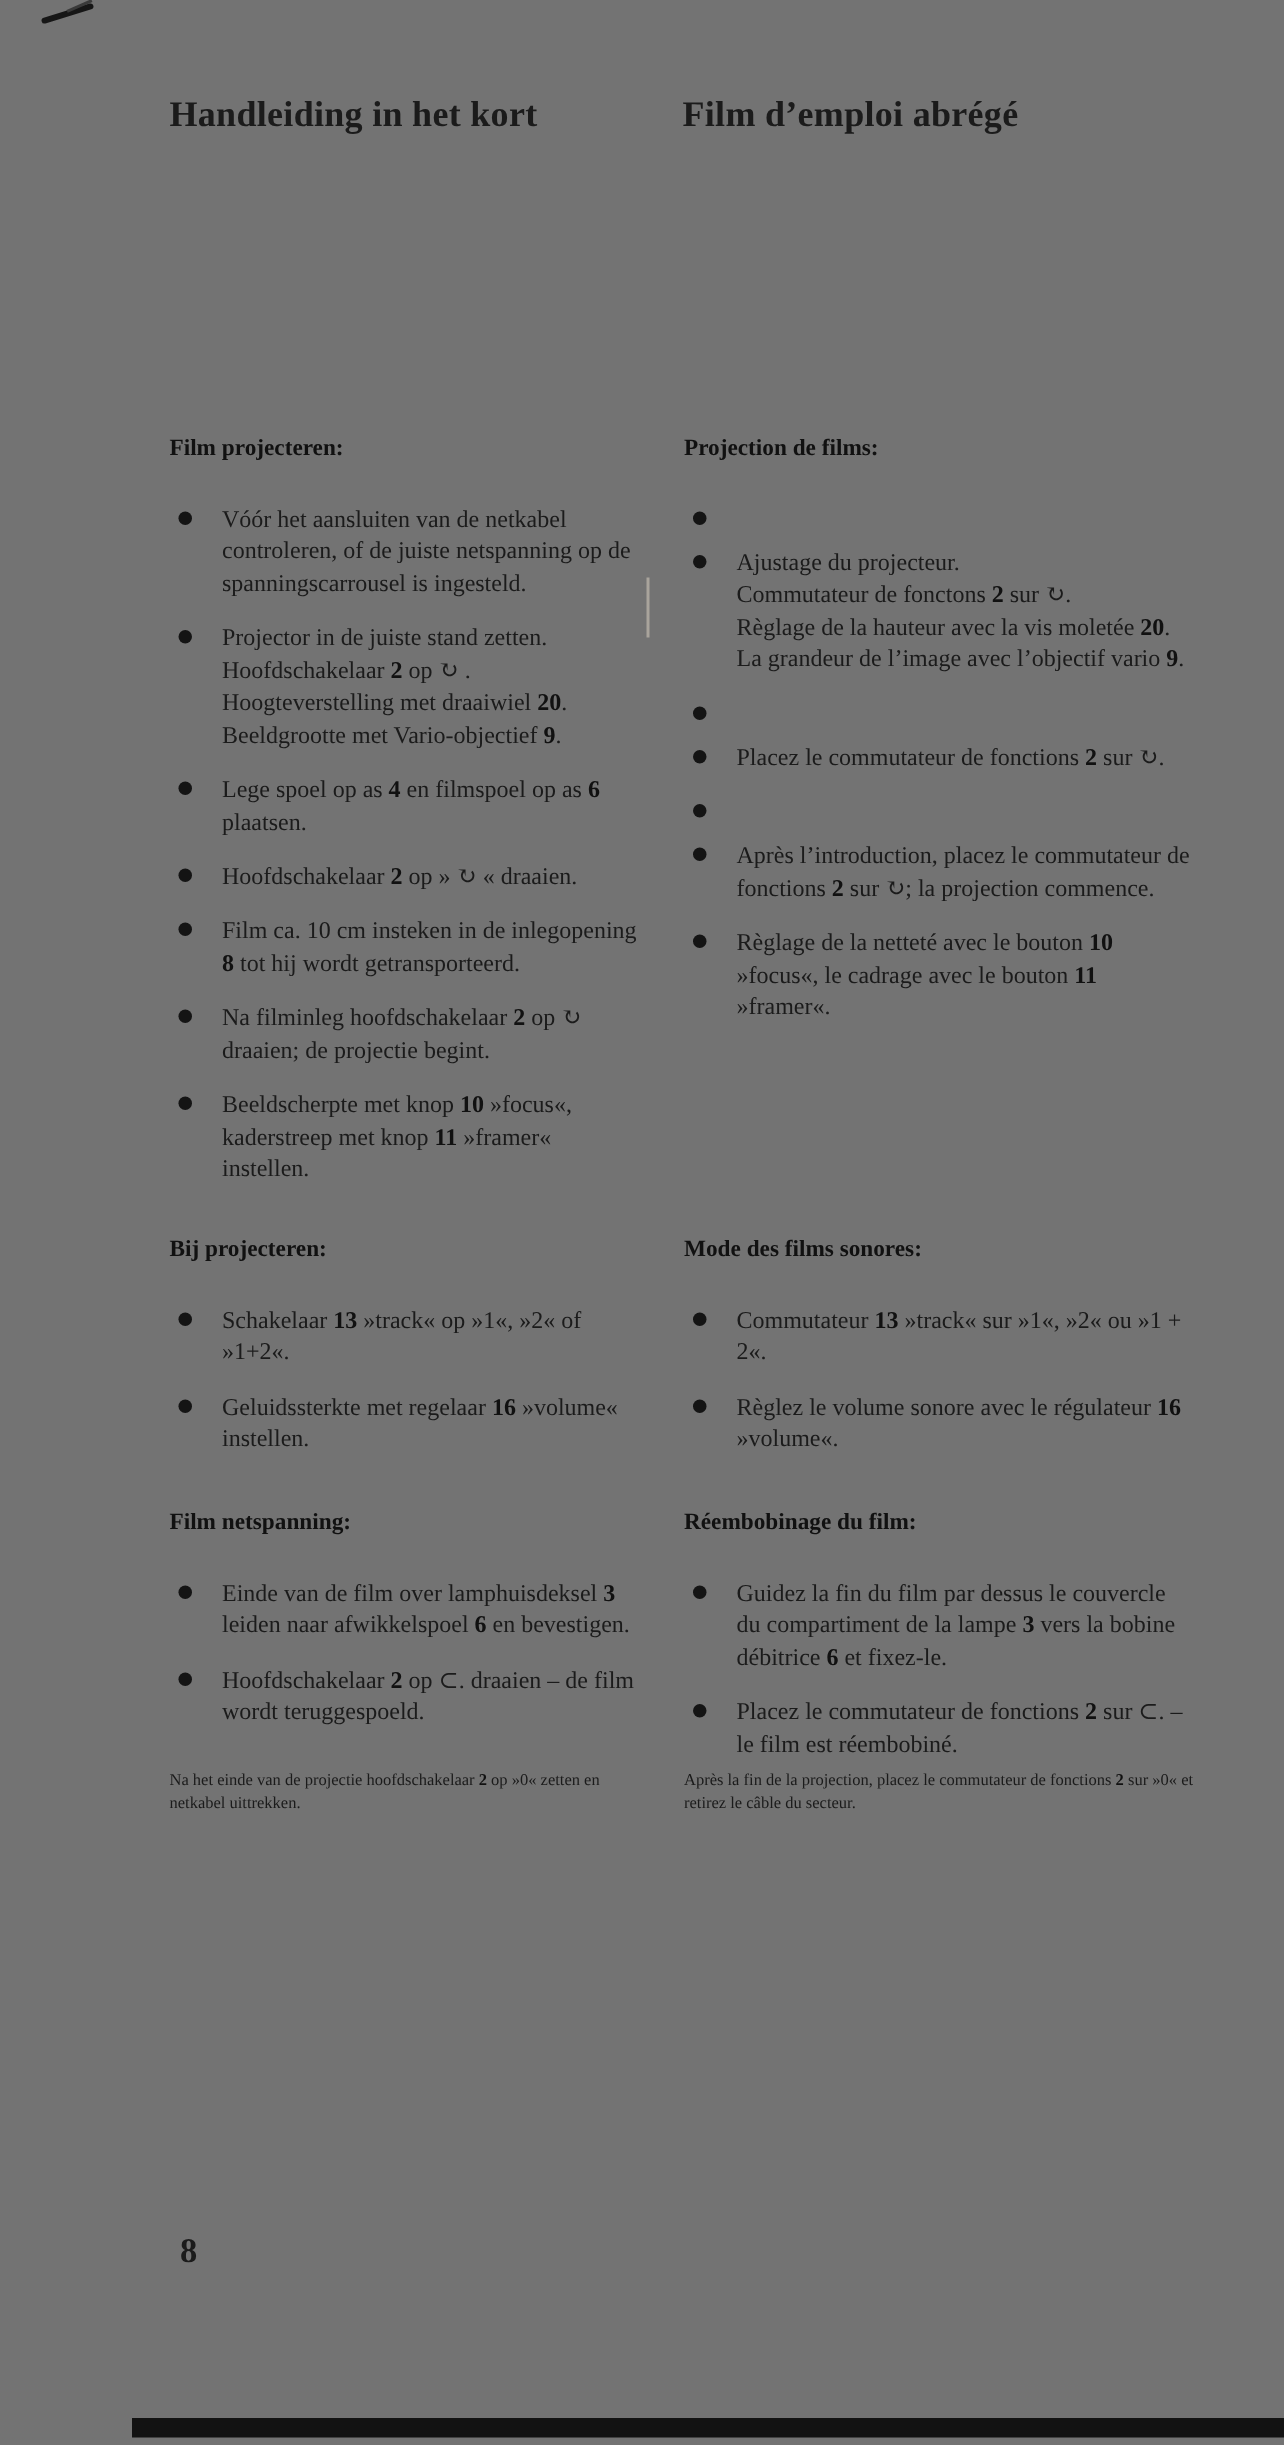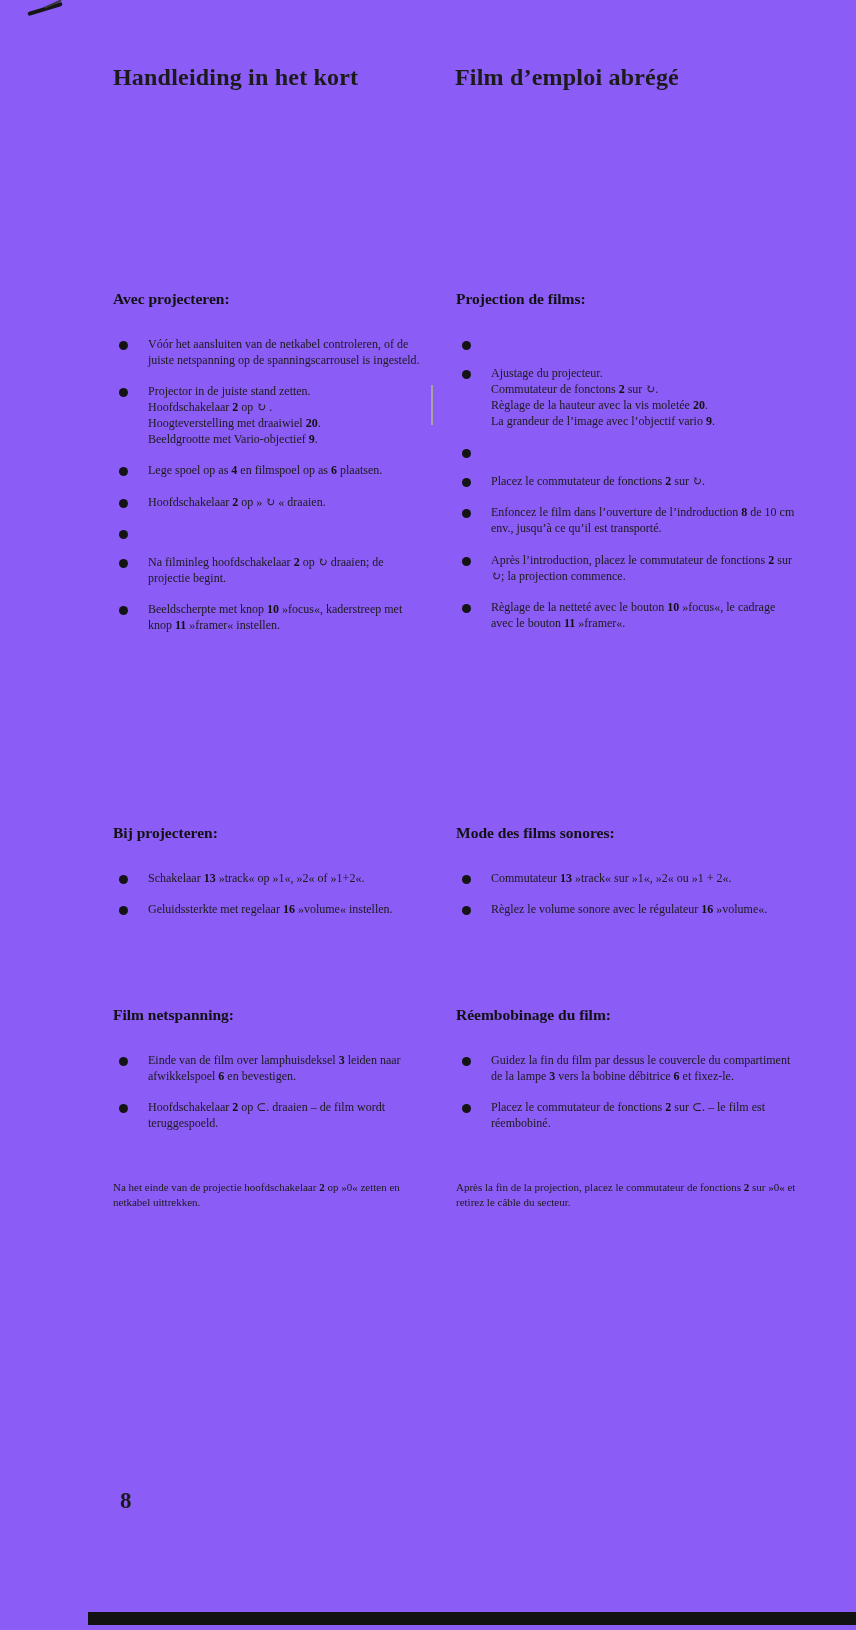--- a/index.html
+++ b/index.html
@@ -4,21 +4,21 @@
 <style>
   html, body {
     margin: 0;
     padding: 0;
     background: #e8e6e1;
   }
   #page {
     position: relative;
     width: 856px;
     height: 1630px;
-    background: #8b5cf6;
+    background: #737373;
     overflow: hidden;
     font-family: "Liberation Serif", "DejaVu Serif", serif;
     color: #1b1b1b;
   }
   
   .page-title {
     position: absolute;
     top: 64px;
     margin: 0;
     font-size: 24px;
@@ -50,21 +50,21 @@
   .bullet {
     flex: none;
     width: 9px;
     height: 9px;
     border-radius: 50%;
     background: #141414;
     margin-top: 5px;
   }
   .item-text {
     margin-left: 20px;
-    font-size: 12px;
+    font-size: 16px;
     line-height: 1.34;
     white-space: pre-line;
   }
   .closing-text {
     margin: 0;
     font-size: 11px;
     line-height: 1.34;
   }
   .item-text b, .closing-text b, .sec-heading { color: #111; }
 
@@ -109,21 +109,21 @@
 
   <div class="artifact" id="artifact-corner"></div>
   <div class="artifact" id="artifact-corner2"></div>
   <div class="artifact" id="artifact-divider"></div>
   <div class="artifact" id="artifact-bottom-bar"></div>
 
   <h1 class="page-title" id="title-dutch">Handleiding in het kort</h1>
   <h1 class="page-title" id="title-french">Film d’emploi abrégé</h1>
 
   <div class="section col-left" style="top:290px">
-    <h2 class="sec-heading">Avec projecteren:</h2>
+    <h2 class="sec-heading">Film projecteren:</h2>
     <div class="bullet-item">
       <span class="bullet"></span>
       <div class="item-text">Vóór het aansluiten van de netkabel controleren, of de juiste netspanning op de spanningscarrousel is ingesteld.</div>
     </div>
     <div class="bullet-item">
       <span class="bullet"></span>
       <div class="item-text">Projector in de juiste stand zetten.
 Hoofdschakelaar <b>2</b> op ↻ .
 Hoogteverstelling met draaiwiel <b>20</b>.
 Beeldgrootte met Vario-objectief <b>9</b>.</div>
@@ -131,20 +131,21 @@
     <div class="bullet-item">
       <span class="bullet"></span>
       <div class="item-text">Lege spoel op as <b>4</b> en filmspoel op as <b>6</b> plaatsen.</div>
     </div>
     <div class="bullet-item">
       <span class="bullet"></span>
       <div class="item-text">Hoofdschakelaar <b>2</b> op » ↻ « draaien.</div>
     </div>
     <div class="bullet-item">
       <span class="bullet"></span>
+      <div class="item-text">Film ca. 10 cm insteken in de inlegopening <b>8</b> tot hij wordt getransporteerd.</div>
     </div>
     <div class="bullet-item">
       <span class="bullet"></span>
       <div class="item-text">Na filminleg hoofdschakelaar <b>2</b> op ↻ draaien; de projectie begint.</div>
     </div>
     <div class="bullet-item">
       <span class="bullet"></span>
       <div class="item-text">Beeldscherpte met knop <b>10</b> »focus«, kaderstreep met knop <b>11</b> »framer« instellen.</div>
     </div>
   </div>
@@ -191,21 +192,20 @@
     </div>
     <div class="bullet-item">
       <span class="bullet"></span>
     </div>
     <div class="bullet-item">
       <span class="bullet"></span>
       <div class="item-text">Placez le commutateur de fonctions <b>2</b> sur ↻.</div>
     </div>
     <div class="bullet-item">
       <span class="bullet"></span>
-      <div class="item-text">Enfoncez le film dans l’ouverture de l’indroduction <b>8</b> de 10 cm env., jusqu’à ce qu’il est transporté.</div>
     </div>
     <div class="bullet-item">
       <span class="bullet"></span>
       <div class="item-text">Après l’introduction, placez le commutateur de fonctions <b>2</b> sur ↻; la projection commence.</div>
     </div>
     <div class="bullet-item">
       <span class="bullet"></span>
       <div class="item-text">Règlage de la netteté avec le bouton <b>10</b> »focus«, le cadrage avec le bouton <b>11</b> »framer«.</div>
     </div>
   </div>

